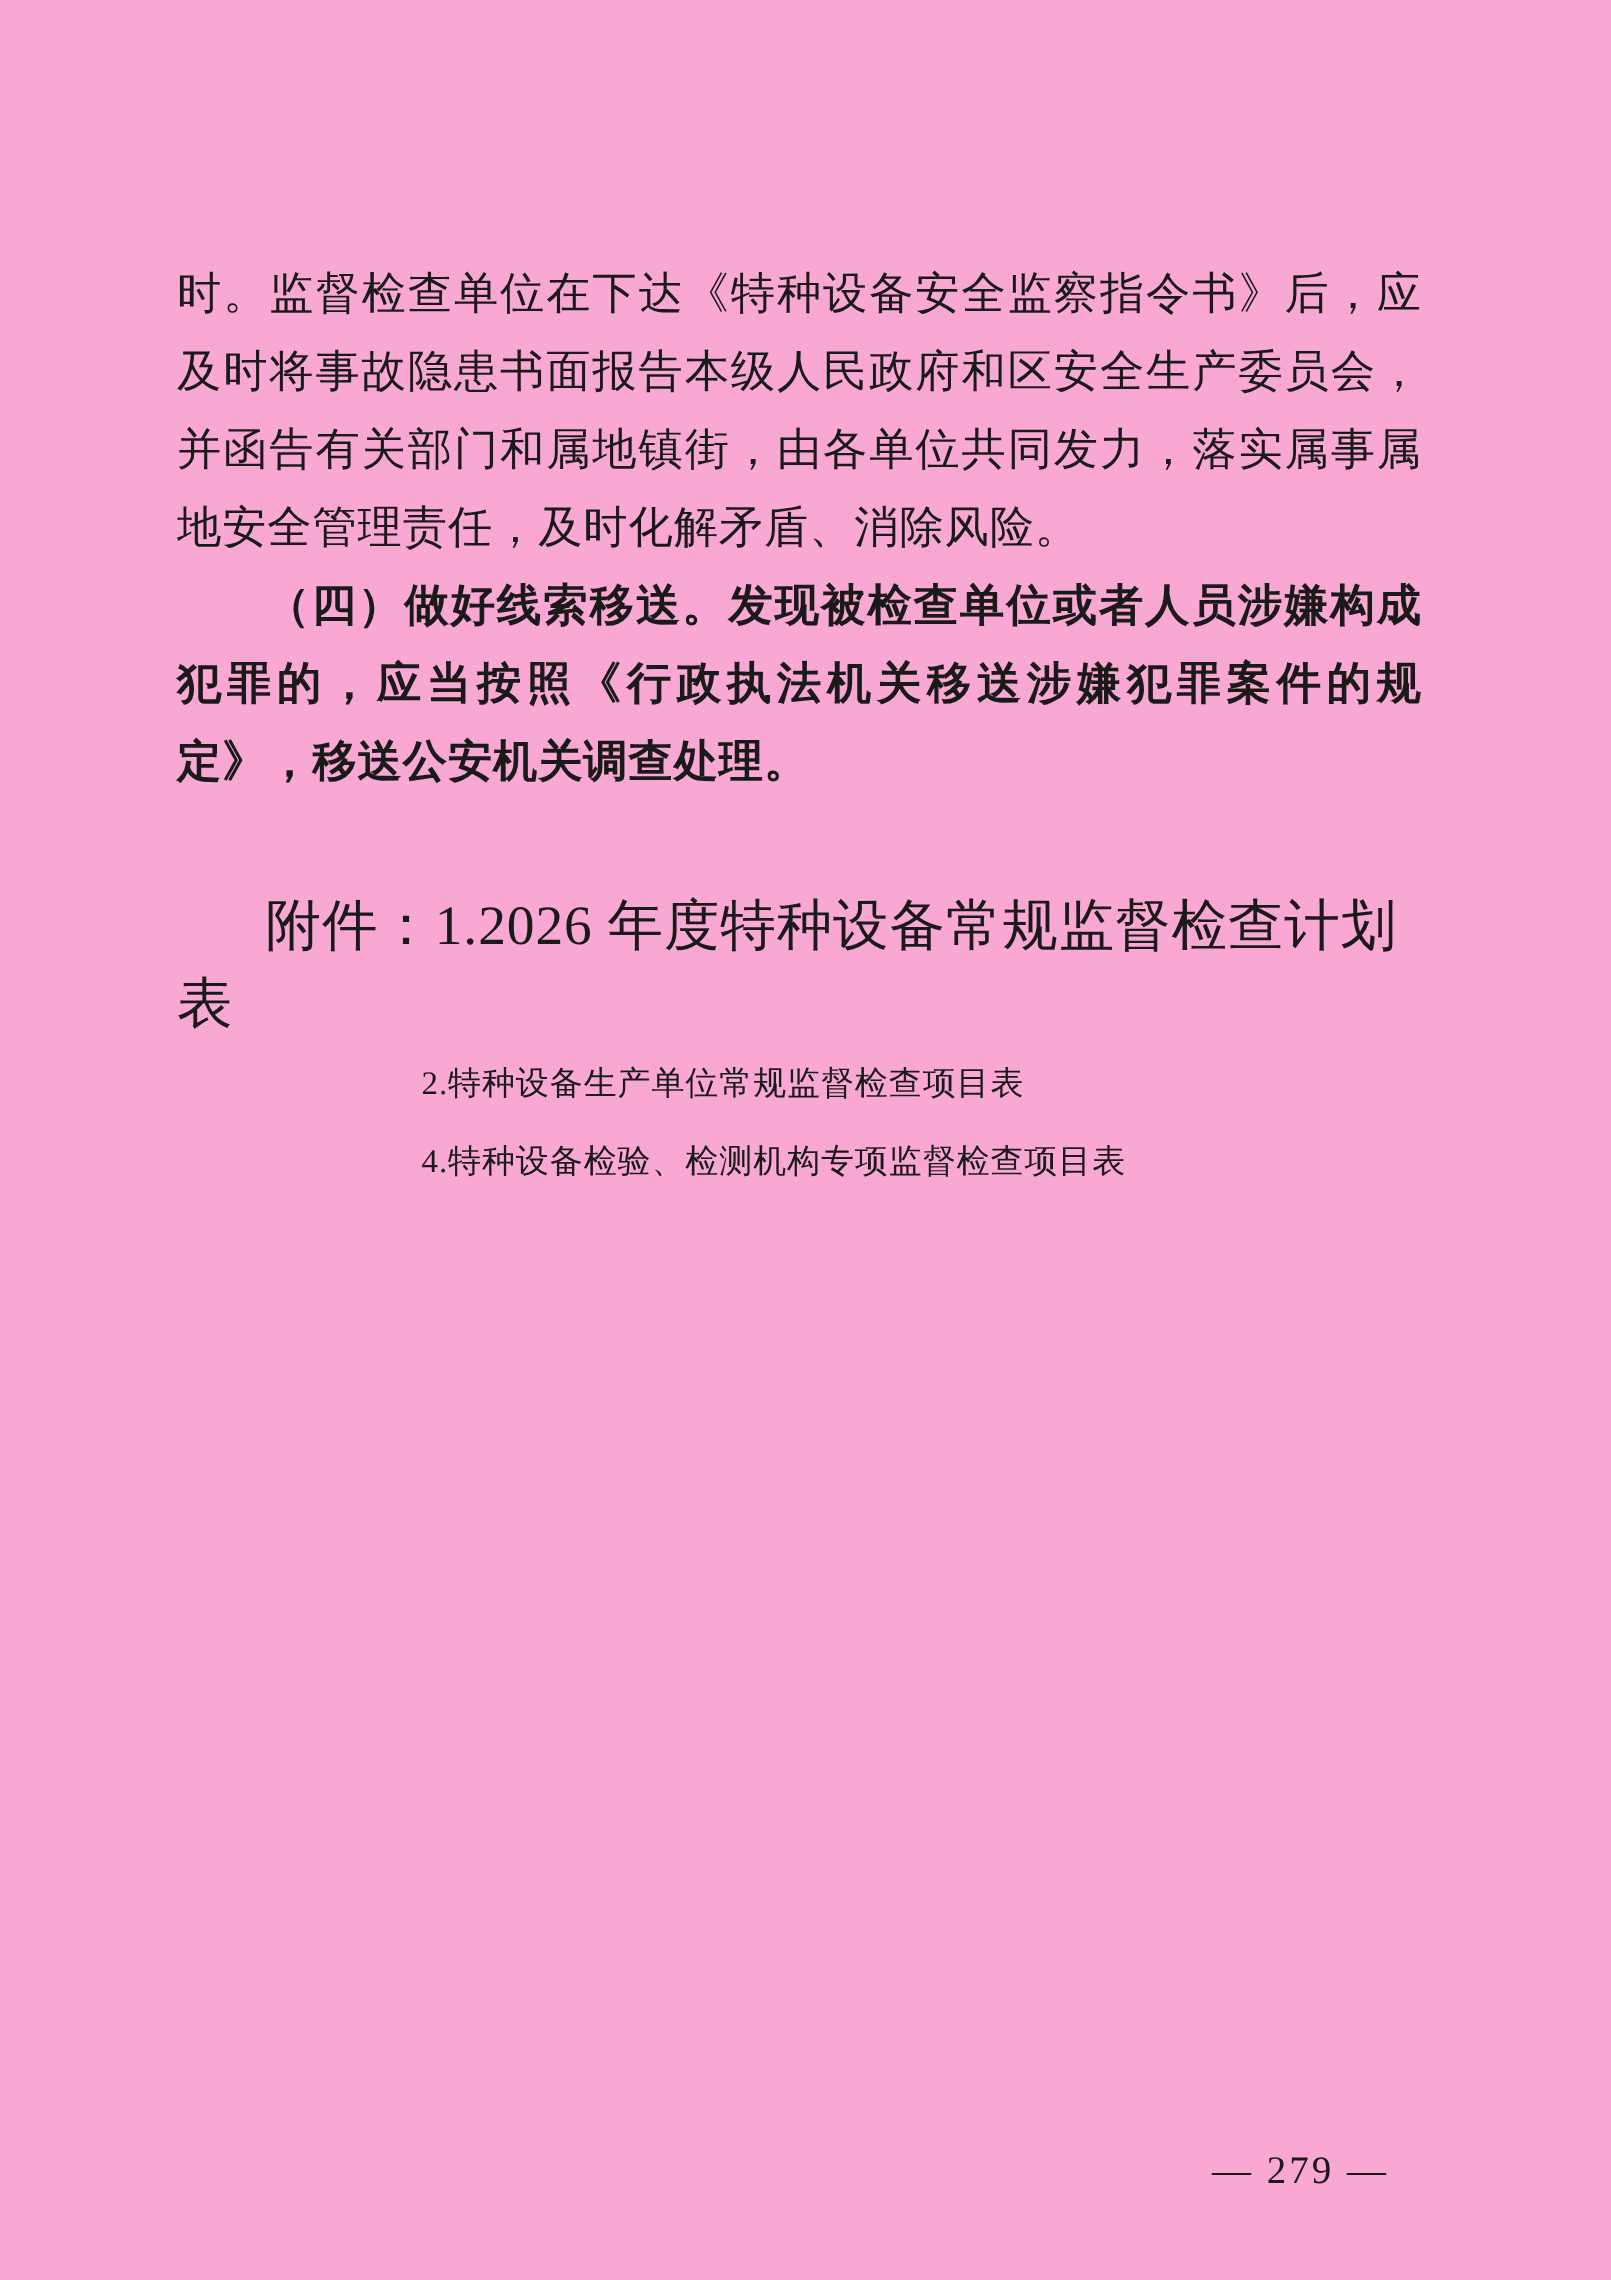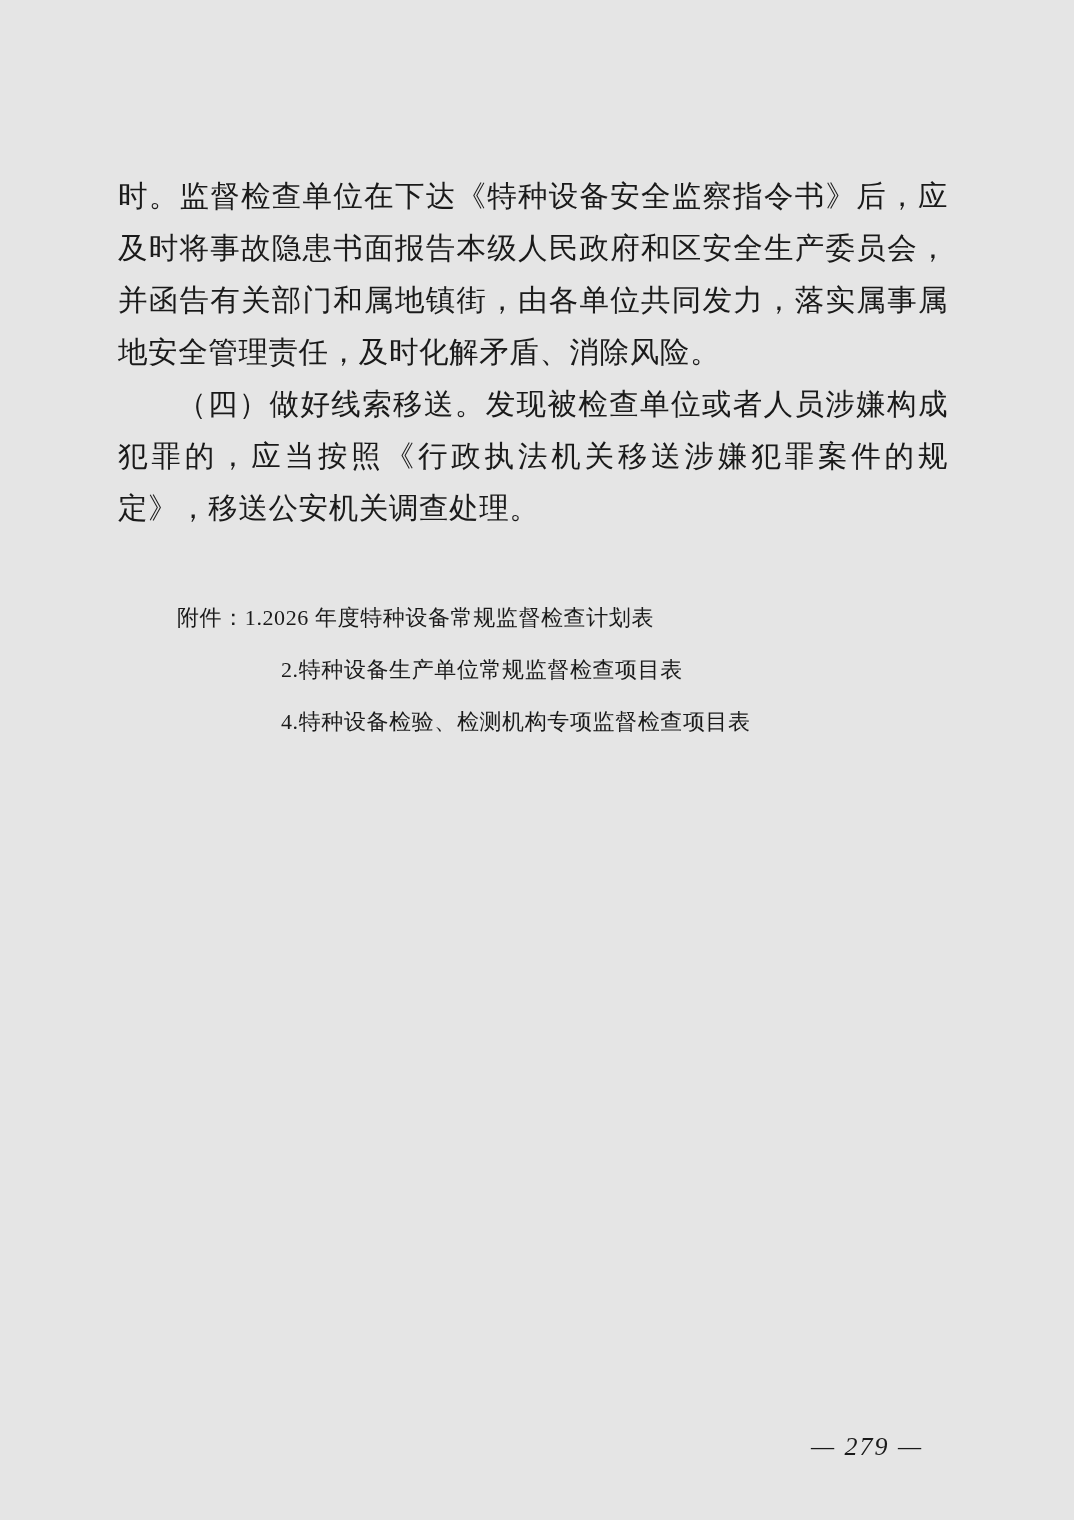--- a/index.html
+++ b/index.html
@@ -4,21 +4,21 @@
 <style>
   html, body {
     margin: 0;
     padding: 0;
     background: #ffffff;
   }
   .page {
     position: relative;
     width: 1074px;
     height: 1520px;
-    background: #e5e5e5;
+    background: #f9a8d4;
     margin: 0 auto;
     overflow: hidden;
     font-family: "Liberation Serif", "DejaVu Serif", serif;
     color: #1a1a1a;
   }
   .content {
     position: absolute;
     left: 118px;
     top: 170px;
     width: 830px;
@@ -26,29 +26,30 @@
   .para {
     font-size: 29.5px;
     line-height: 52px;
     letter-spacing: 0.6px;
     text-align: justify;
     text-justify: inter-character;
     margin: 0 0 0 0;
   }
   .para.indent {
     text-indent: 59px;
+    font-weight: bold;
   }
   .spacer-lg {
     height: 58px;
   }
   .attach-block {
     margin-top: 0;
   }
   .attach-first {
-    font-size: 22px;
+    font-size: 37px;
     line-height: 52px;
     letter-spacing: 0.6px;
     text-indent: 59px;
     margin: 0;
   }
   .attach-item {
     font-size: 22px;
     line-height: 52px;
     letter-spacing: 0.6px;
     margin: 0;
@@ -57,21 +58,20 @@
   .page-number {
     position: absolute;
     left: 0;
     right: 0;
     bottom: 58px;
     text-align: center;
     font-size: 26px;
     letter-spacing: 2px;
     color: #1a1a1a;
     padding-left: 660px;
-    font-style: italic;
   }
 </style>
 </head>
 <body>
 
 <div class="page">
 
   <div class="content">
 
     <p class="para">时。监督检查单位在下达《特种设备安全监察指令书》后，应及时将事故隐患书面报告本级人民政府和区安全生产委员会，并函告有关部门和属地镇街，由各单位共同发力，落实属事属地安全管理责任，及时化解矛盾、消除风险。</p>

